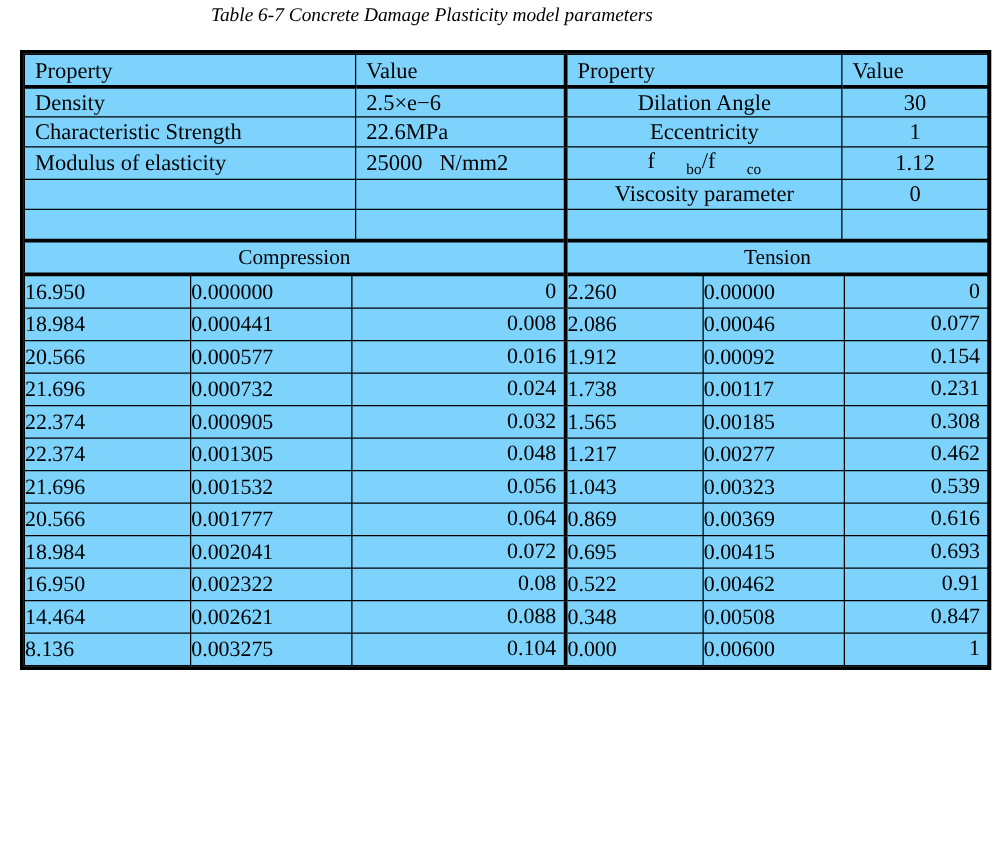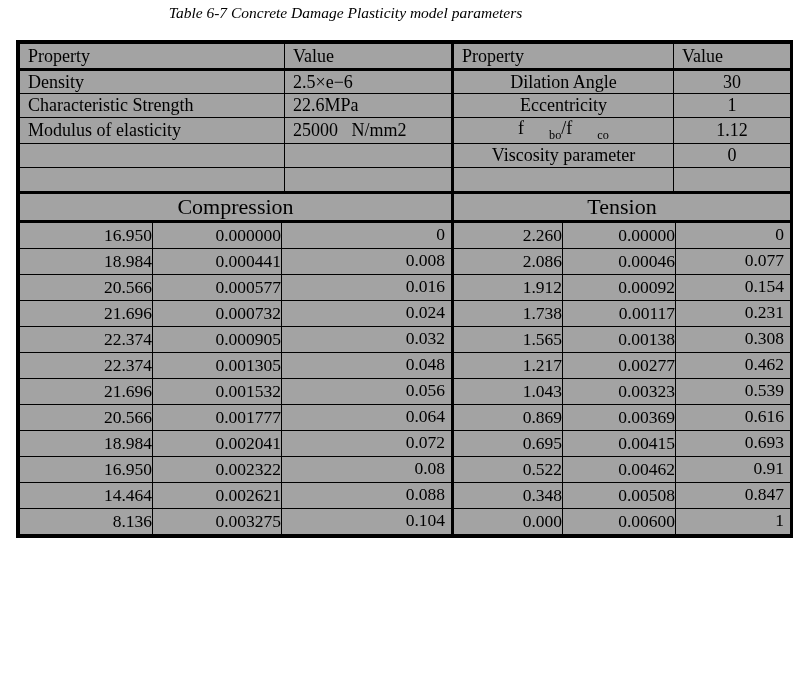--- a/index.html
+++ b/index.html
@@ -9,45 +9,45 @@
     background: #ffffff; color: #000000;
     font-family: "Liberation Serif", serif;
     position: relative;
   }
   .caption {
     position: absolute; left: 0; top: 4px; width: 691px;
     text-align: center; font-style: italic; font-size: 15.5px;
   }
   .tbl {
     position: absolute; left: 16px; top: 40px; width: 777px;
-    border: 3px solid #000; background: #a3a3a3;
+    border: 3px solid #000; background: #7dd3fc;
   }
   table { border-collapse: collapse; width: 100%; table-layout: fixed; }
   td, th { border: 1px solid #000; font-weight: normal; overflow: hidden; padding: 0; }
 
   
   .t-props td { height: 24px; font-size: 18px; white-space: pre; }
   .t-props tr.hdr td { border-bottom: 3px solid #000; height: 26px; }
   .l { text-align: left; padding-left: 8px; padding-right: 4px; }
   .c { text-align: center; }
   .thickR { border-right: 3px solid #000; }
 
   
   .t-mid td {
-    height: 26px; font-size: 22px; text-align: center;
+    height: 26px; font-size: 17px; text-align: center;
     border-top: 2px solid #000; border-bottom: 2px solid #000; margin-left: 20px;
   }
 
   
   .t-data th {
     height: 72px; font-size: 17.5px; text-align: center; vertical-align: middle;
     white-space: pre-line; line-height: 1.3; border-bottom: 2px solid #000;
   }
   .t-data td { height: 26px; font-size: 17.5px; }
-  .t-data td.c { text-align: right; vertical-align: middle; }
+  .t-data td.c { text-align: left; vertical-align: middle; }
   .t-data td.r { text-align: right; padding-right: 6px; vertical-align: bottom; padding-bottom: 3px; }
   sub { font-size: 68%; margin-left: 25px; }
 </style>
 </head>
 <body>
 
 <div class="caption">Table 6-7 Concrete Damage Plasticity model parameters</div>
 
 <div class="tbl">
 
@@ -151,21 +151,21 @@
       <td class="r thickR">0.024</td>
       <td class="c">1.738</td>
       <td class="c">0.00117</td>
       <td class="r">0.231</td>
     </tr>
     <tr>
       <td class="c">22.374</td>
       <td class="c">0.000905</td>
       <td class="r thickR">0.032</td>
       <td class="c">1.565</td>
-      <td class="c">0.00138</td>
+      <td class="c">0.00185</td>
       <td class="r">0.308</td>
     </tr>
     <tr>
       <td class="c">22.374</td>
       <td class="c">0.001305</td>
       <td class="r thickR">0.048</td>
       <td class="c">1.217</td>
       <td class="c">0.00277</td>
       <td class="r">0.462</td>
     </tr>

